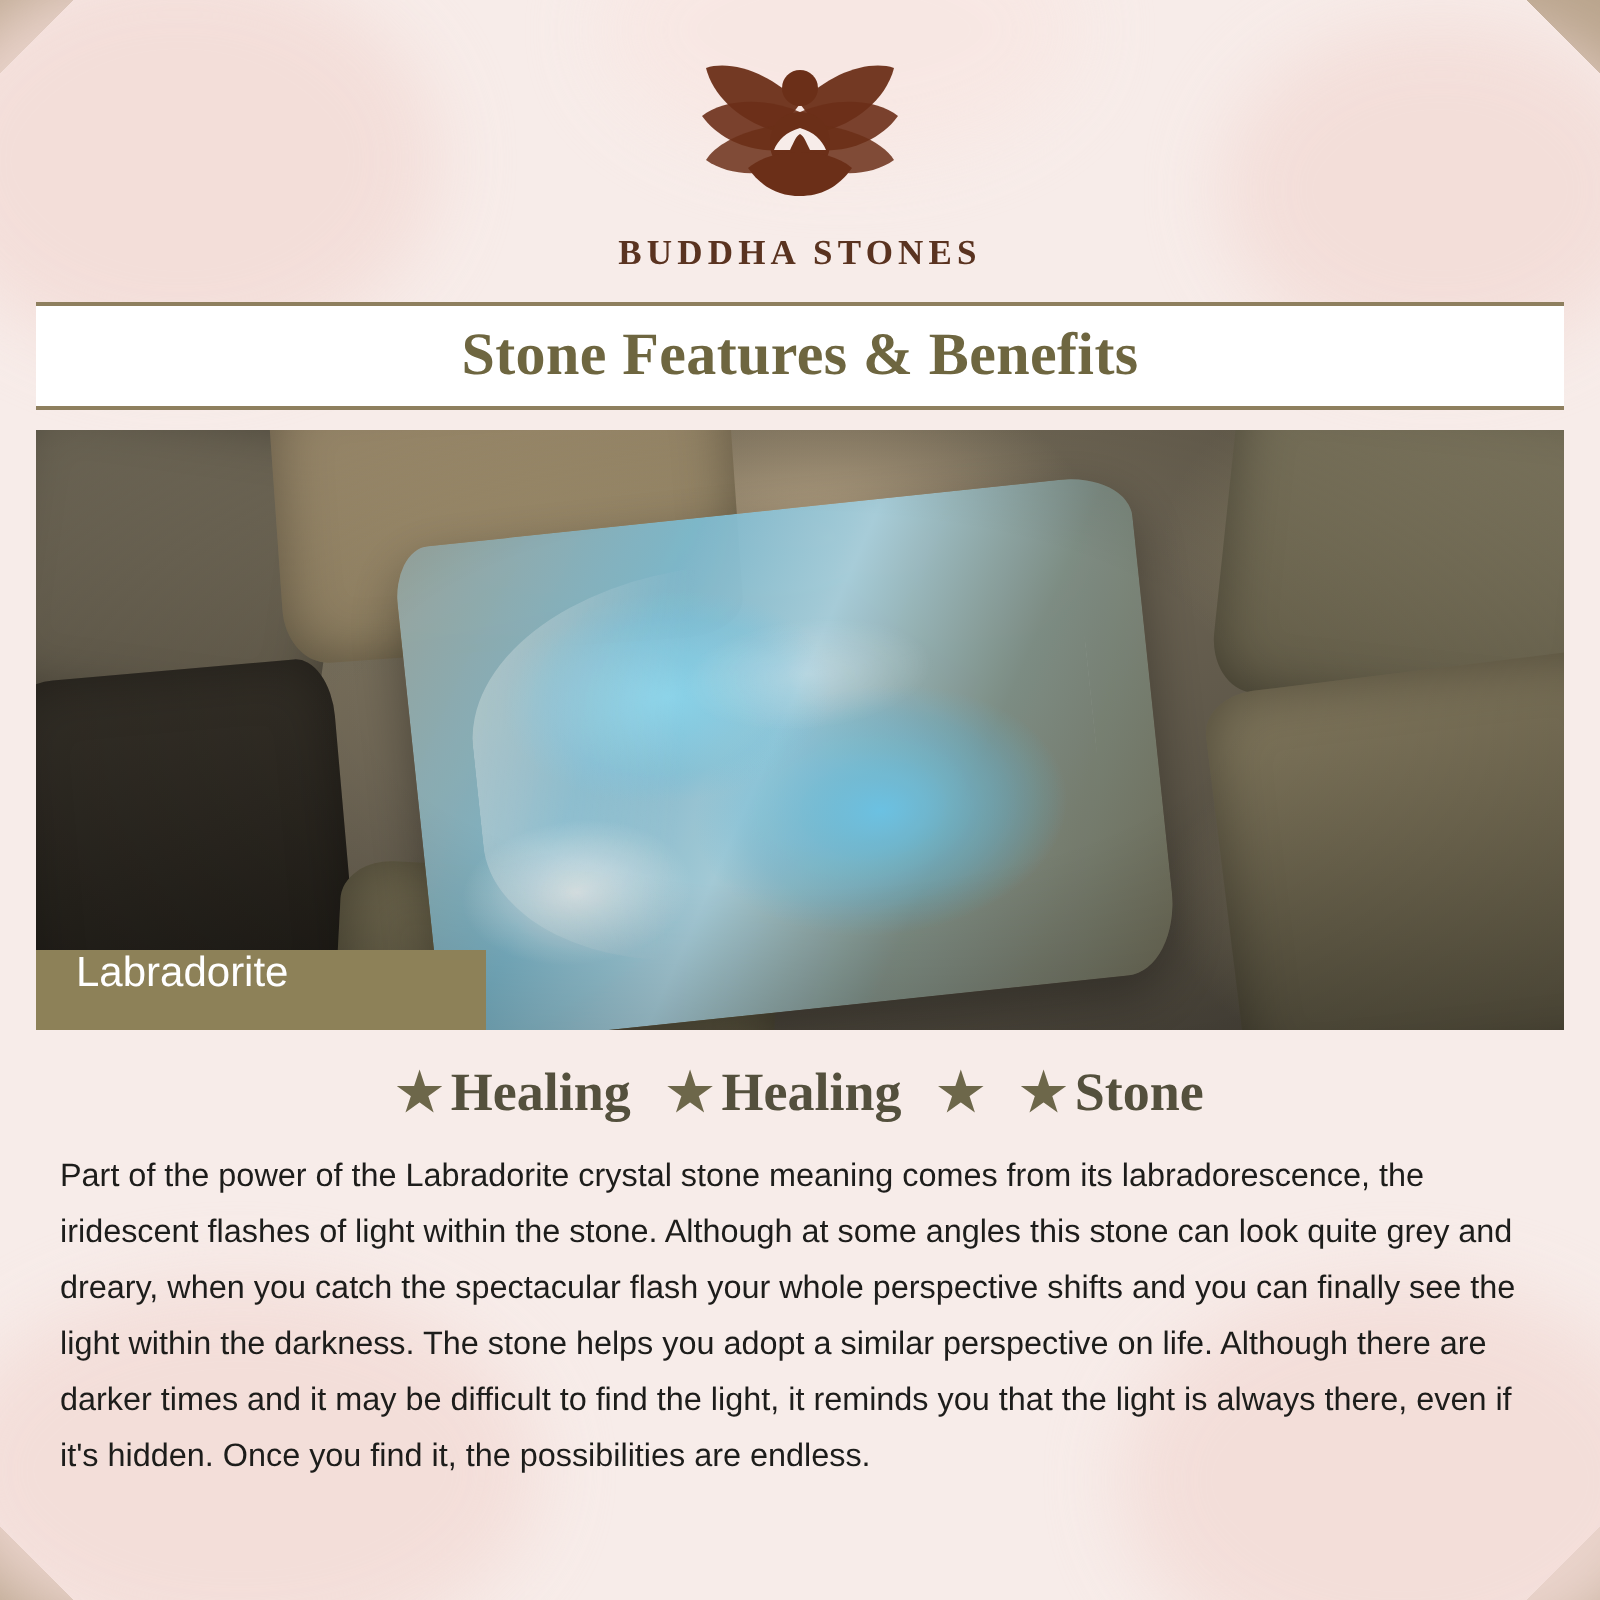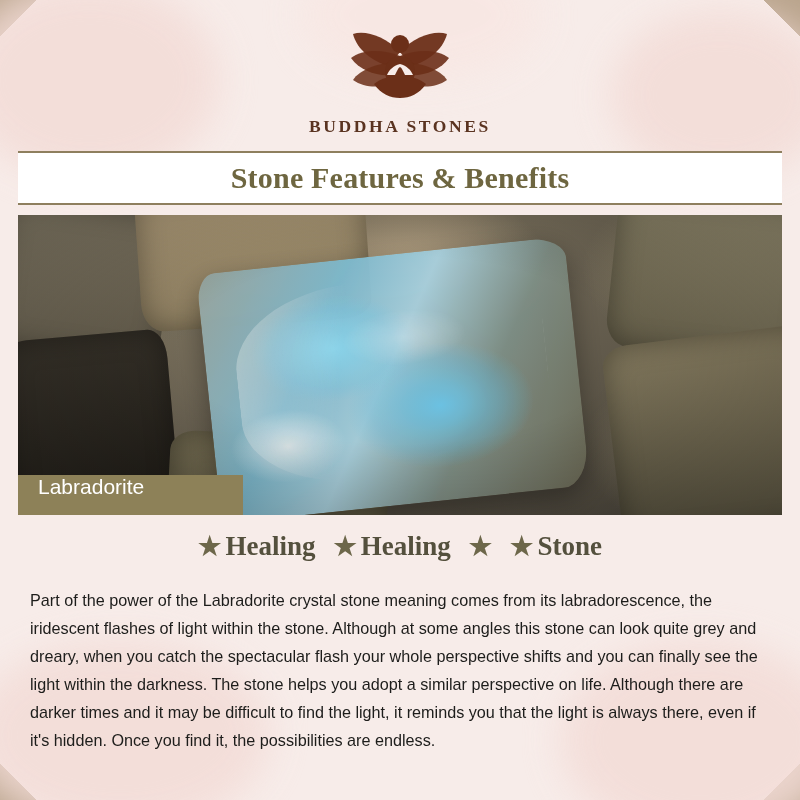--- a/index.html
+++ b/index.html
@@ -190,21 +190,21 @@
   .benefit .star {
     color: #6d674a;
     font-size: 26px;
     line-height: 1;
   }
 
   
   .body-text {
     position: relative;
     z-index: 2;
-    margin: 24px 30px 0 30px;
+    margin: 12px 30px 0 30px;
     color: #1d1d1b;
     font-size: 16.2px;
     line-height: 1.73;
     text-align: left;
     font-family: "Liberation Sans", sans-serif;
   }
 </style>
 </head>
 <body>
 

